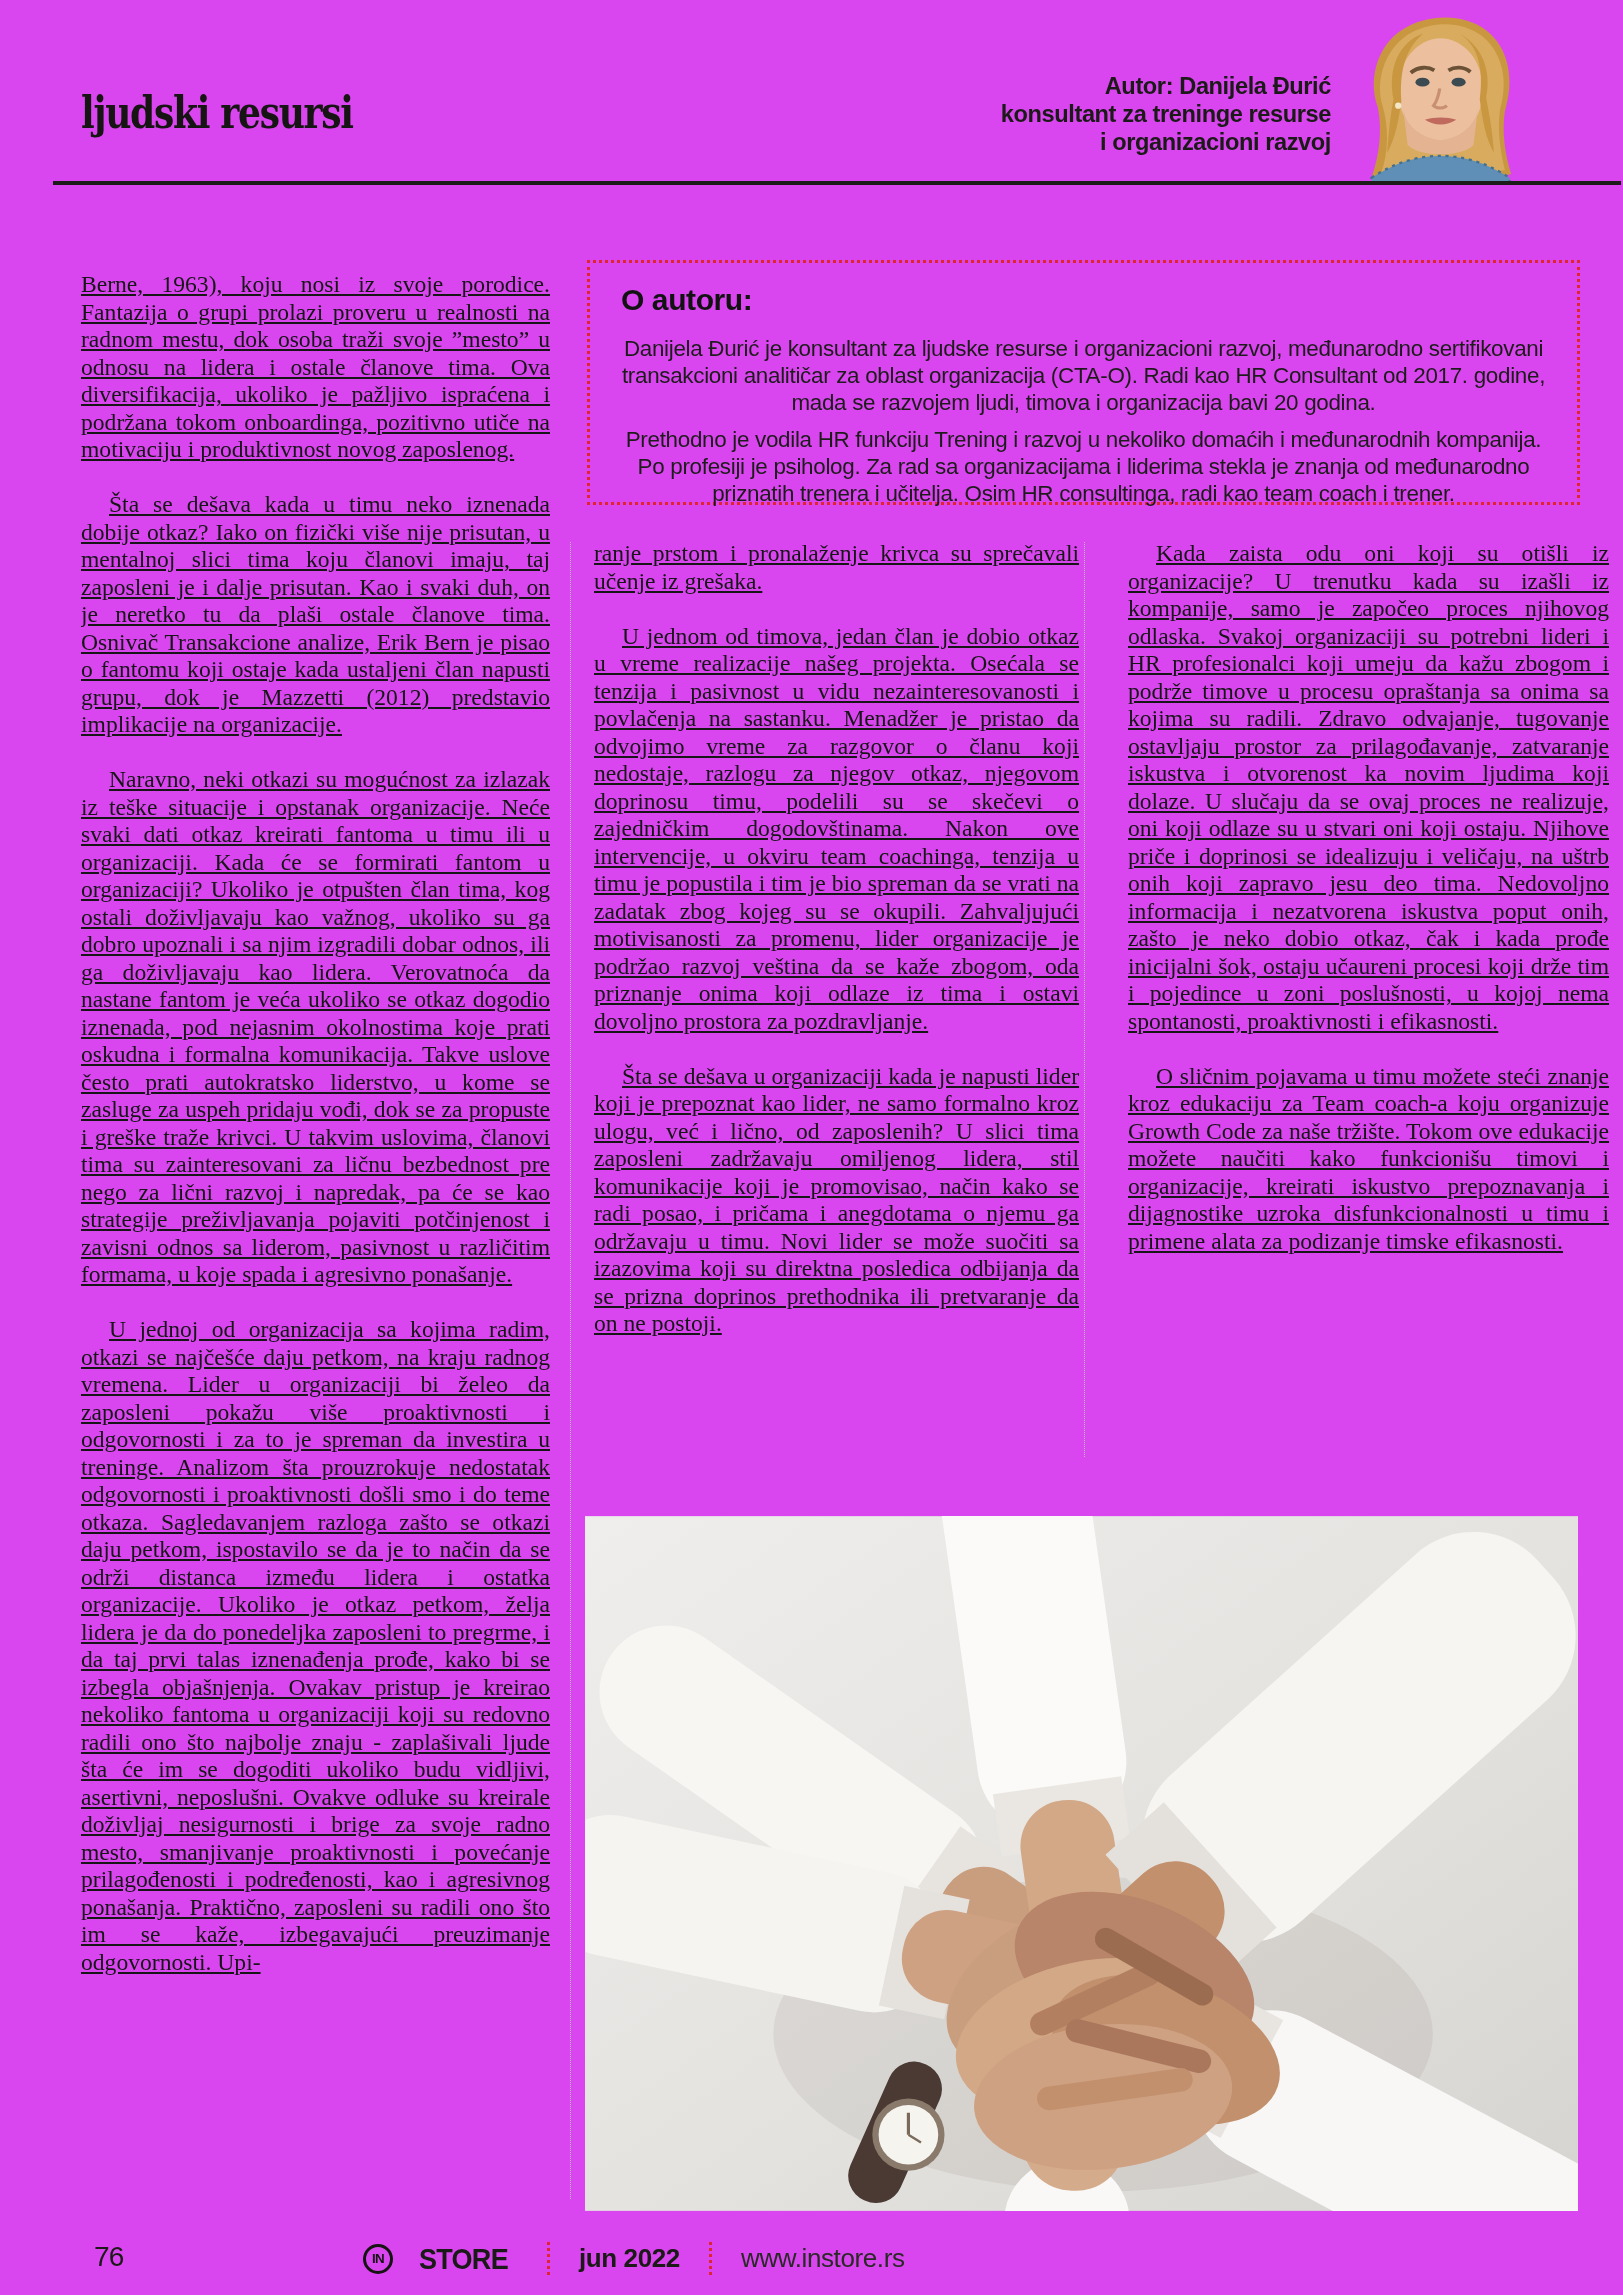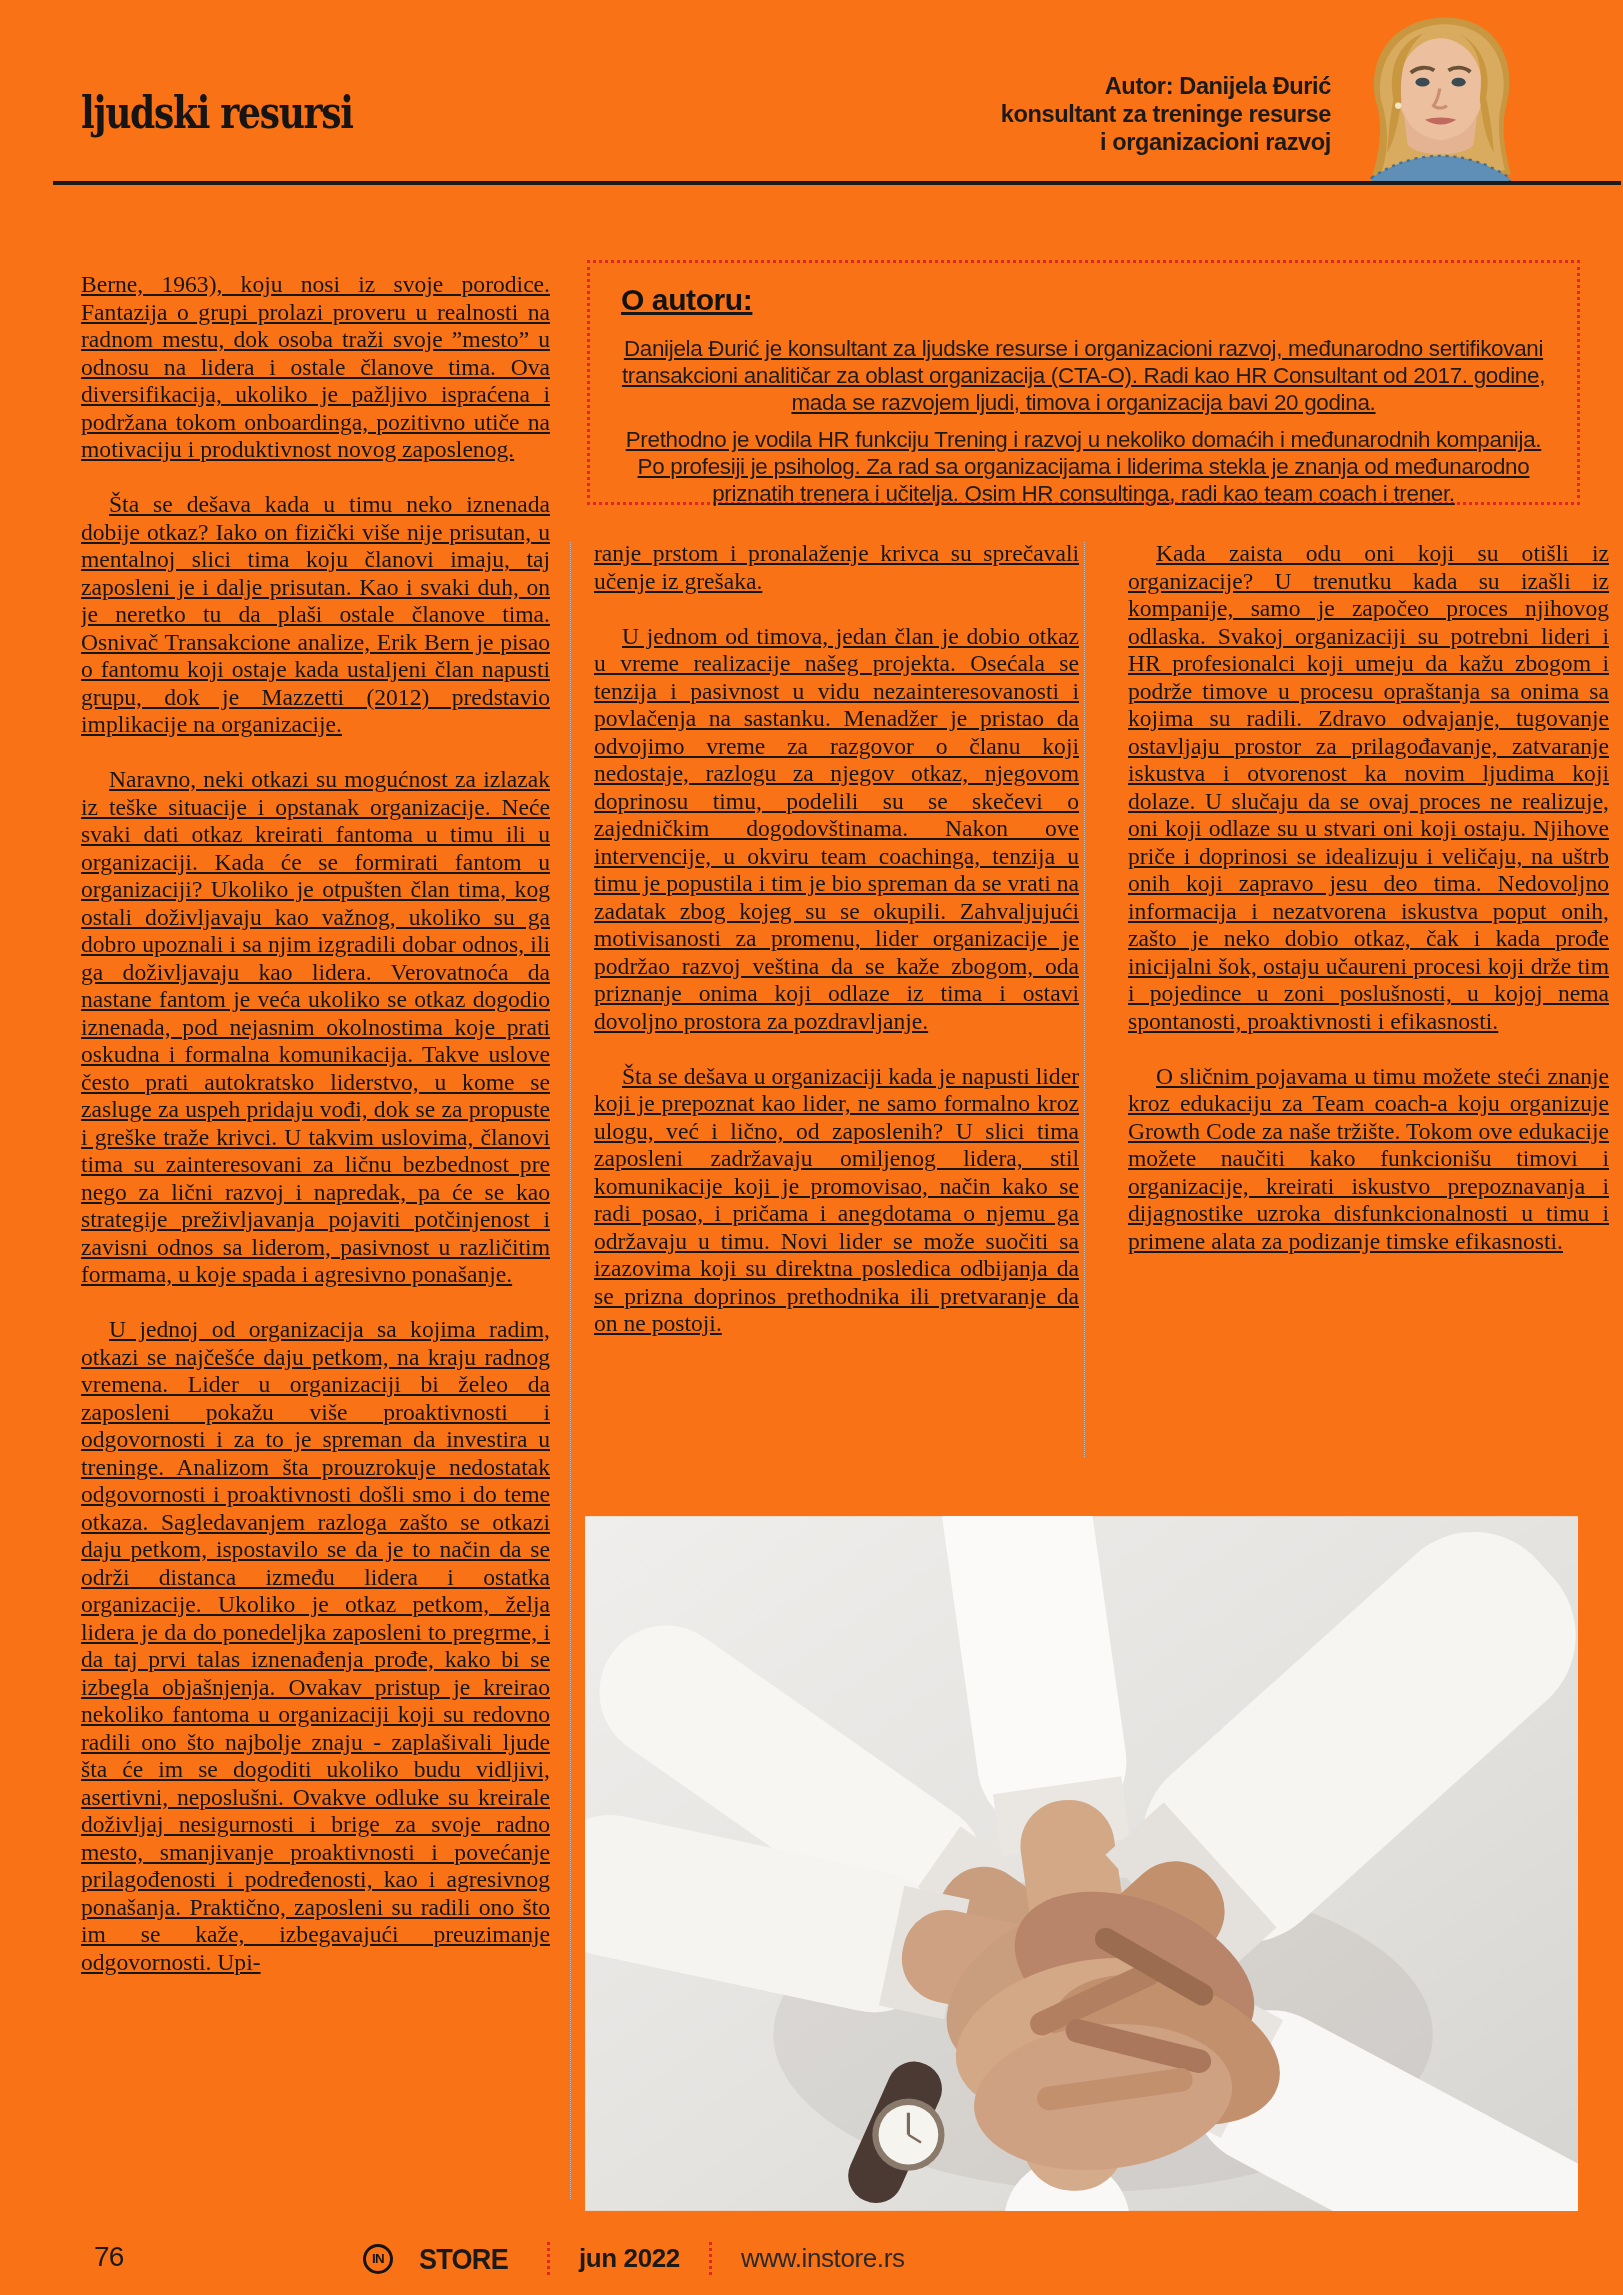--- a/index.html
+++ b/index.html
@@ -1,19 +1,19 @@
 <!DOCTYPE html>
 <html lang="sr" style="font-size:12.6px"><head>
 <meta charset="utf-8">
 <style>
   html,body{margin:0;padding:0;background:#888;}
   .page{
     position:relative;
     width:1623px;height:2295px;
-    background:#f97316;
+    background:#d946ef;
     font-family:"Liberation Serif", serif;
     color:#161616;
     overflow:hidden;
   }
   
   .page-title{
     position:absolute;left:81px;top:91px;
     font-family:"DejaVu Serif", serif;
     font-weight:700;font-size:44px;line-height:1;
     letter-spacing:-1.6px;color:#171513;
@@ -33,21 +33,20 @@
   .header-rule{
     position:absolute;left:53px;top:181px;width:1568px;height:3.9px;
     background:#1c1b19;
   }
   
   .about-box{
     position:absolute;left:587px;top:260px;width:993px;height:245px;
     border:3.1px dotted #e0262c;box-sizing:border-box;
     padding:20.4px 31px 0 31px;
     font-family:"Liberation Sans", sans-serif;
-    text-decoration:underline;
   }
   .about-title{
     font-weight:700;font-size:30px;color:#121212;letter-spacing:-0.4px;
     margin:0 0 17.3px 0;
   }
   .about-p{
     margin:0 0 10.2px 0;
     font-size:22.4px;line-height:27px;letter-spacing:-0.3px;color:#1d1c1b;
     text-align:center;
   }

